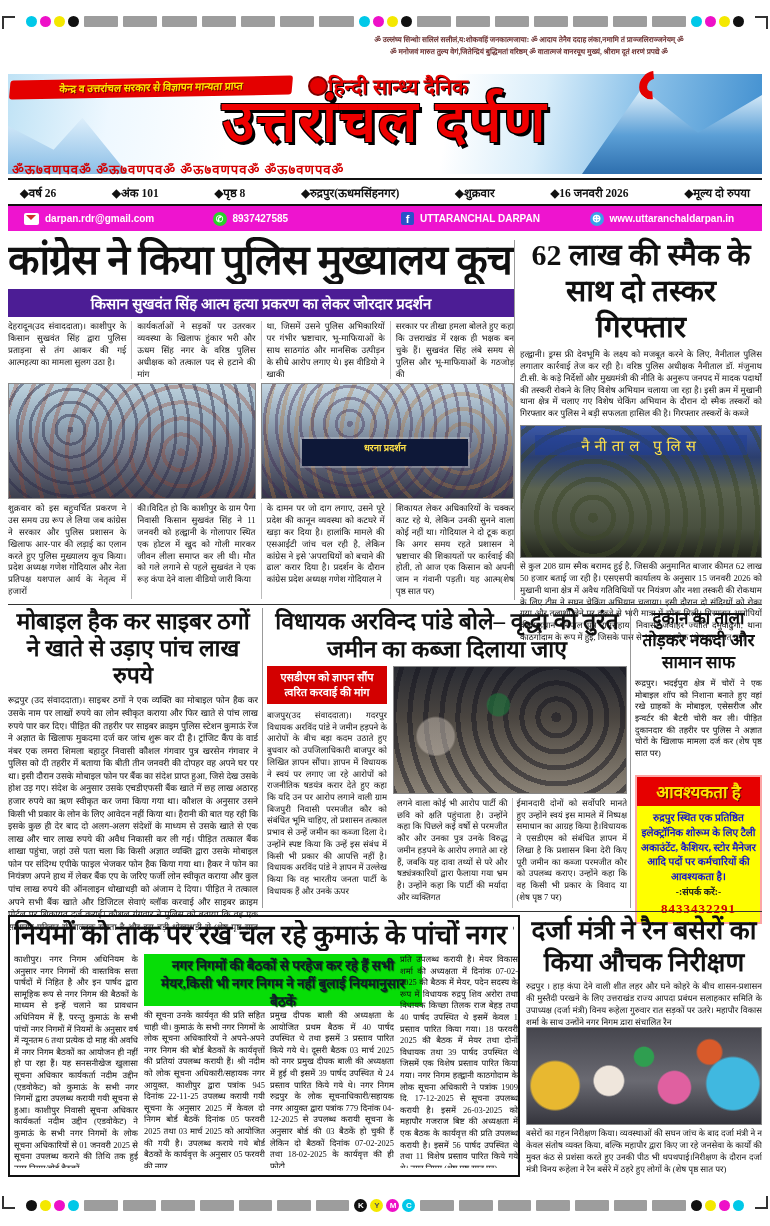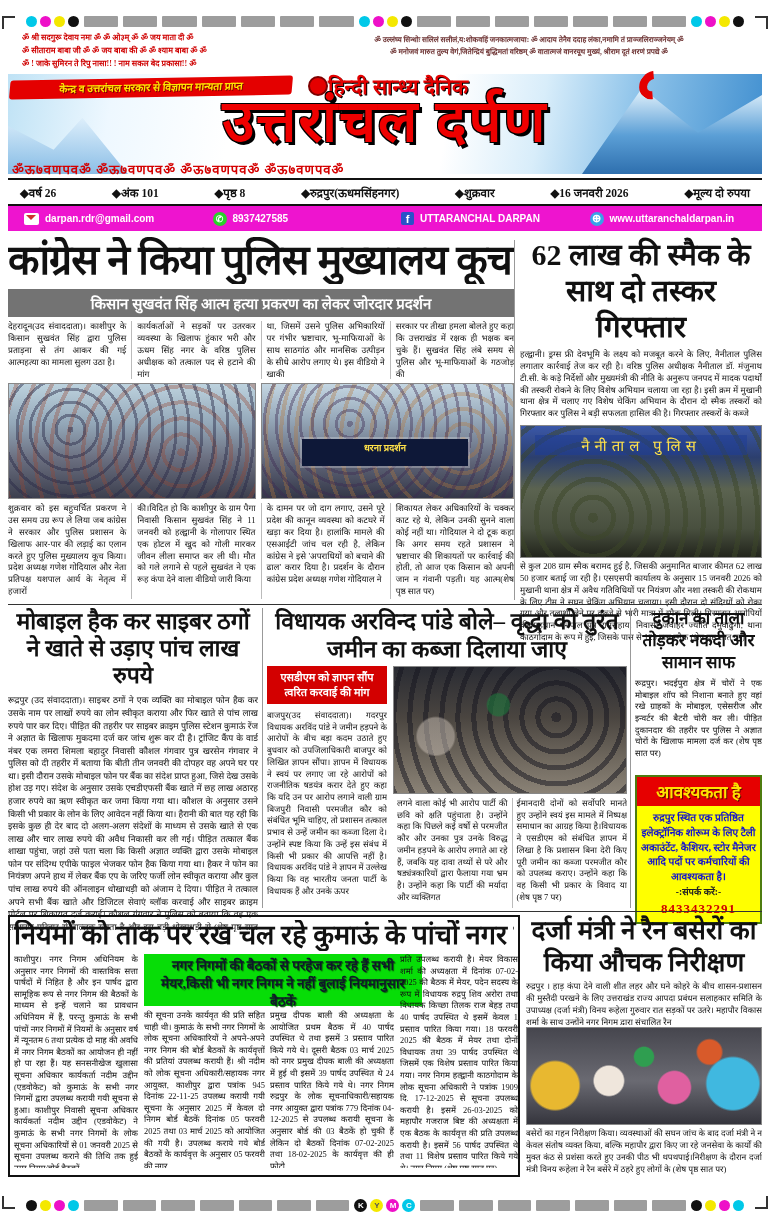--- a/index.html
+++ b/index.html
@@ -72,21 +72,21 @@
 
   
   .jtext { text-align:justify; line-height:1.38; overflow:hidden; }
   .vline { position:absolute; width:1px; background:#999; }
   .hline { position:absolute; left:8px; width:754px; height:1px; background:#333; }
   .photo { position:relative; overflow:hidden; border:1px solid #888; }
 
   
   .lead { position:absolute; top:237px; left:8px; width:506px; }
   .lead h1 { font-size:41px; font-weight:bold; line-height:1.15; letter-spacing:-1px; white-space:nowrap; overflow:hidden; }
-  .subhead { margin-top:5px; background:#737373; color:#fff; font-weight:bold; font-size:15px;
+  .subhead { margin-top:5px; background:#4c1d95; color:#fff; font-weight:bold; font-size:15px;
              text-align:center; padding:4px 0; }
   .cols4 { display:flex; margin-top:4px; }
   .cols4 .col { flex:1; font-size:8.6px; padding:0 5px; border-right:1px solid #bbb; }
   .cols4 .col:first-child { padding-left:0; }
   .cols4 .col:last-child { border-right:none; padding-right:0; }
   .cols4.topc .col { height:58px; }
   .cols4.botc .col { height:96px; }
   .photorow { display:flex; gap:5px; margin-top:4px; }
   .photo-a { width:248px; height:116px;
     background:repeating-radial-gradient(circle at 25% 40%, rgba(40,40,70,.45) 0 3px, transparent 3px 13px),
@@ -128,21 +128,21 @@
                repeating-radial-gradient(circle at 70% 40%, rgba(20,20,30,.5) 0 5px, transparent 5px 16px),
                linear-gradient(180deg,#2a2c33 0%,#4a4540 40%,#6e675d 72%,#8a8276 100%); }
   .mla .below { position:absolute; top:190px; left:126px; width:234px; height:110px; display:flex; }
   .below .bcol { flex:1; font-size:8.5px; padding:0 4px; border-right:1px solid #bbb; }
   .below .bcol:last-child { border-right:none; padding-right:0; }
 
   
   .theft { position:absolute; top:608px; left:635px; width:127px; }
   .theft h2 { font-size:17px; font-weight:bold; line-height:1.3; text-align:center; }
   .theft .body { margin-top:4px; font-size:8.4px; height:92px; }
-  .ad { margin-top:5px; border:2px solid #4d7c0f; }
+  .ad { margin-top:5px; border:2px solid #fca5a5; }
   .adh { background:#e60000; color:#ffe100; font-weight:bold; font-size:17px; text-align:center;
          padding:3px 0; text-shadow:1px 1px 0 #600; }
   .adb { background:#ffff00; color:#1414cc; font-weight:bold; font-size:10.3px; text-align:center;
          padding:5px 3px 4px; line-height:1.42; }
   .adc { color:#222; font-size:9.5px; margin-top:2px; }
   .adp { color:#d00000; font-size:13px; letter-spacing:1px; }
 
   
   .nigam { position:absolute; top:915px; left:8px; width:512px; height:262px; border:2px solid #111; padding:3px 4px; }
   .nigam h1 { font-size:27px; font-weight:bold; line-height:1.15; text-align:center; white-space:nowrap; overflow:hidden; }
@@ -213,25 +213,20 @@
         <i class="dot dy"></i>
         <i class="dot dk"></i>
       </span>
   </div>
 
   <div class="mast">
     <div class="sky">
       <div class="mtn m1"></div>
       <div class="mtn m2"></div>
     </div>
-    <div class="bless">
-      <div>ॐ श्री सदगुरू देवाय नमः ॐ ॐ ओ३म् ॐ ॐ जय माता दी ॐ</div>
-      <div>ॐ सीताराम बाबा जी ॐ ॐ जय बाबा की ॐ ॐ श्याम बाबा ॐ ॐ</div>
-      <div>ॐ ! जाके सुमिरन ते रिपु नासा!! ! नाम सकल बेद प्रकासा!! ॐ</div>
-    </div>
     <div class="shloka">
       <div>ॐ उल्लंघ्य सिन्धोः सलिलं सलीलं,य:शोकवहिं जनकात्मजाया: ॐ आदाय तेनैव ददाह लंका,नमामि तं प्राञ्जलिराञ्जनेयम् ॐ</div>
       <div>ॐ मनोजवं मारुत तुल्य वेगं,जितेन्द्रियं बुद्धिमतां वरिष्ठम् ॐ वातात्मजं वानरयूथ मुख्यं, श्रीराम दूतं शरणं प्रपद्ये ॐ</div>
     </div>
     <div class="accred">केन्द्र व उत्तरांचल सरकार से विज्ञापन मान्यता प्राप्त</div>
     <div class="tagline">
       <span class="reddot"></span>
       <span>हिन्दी सान्ध्य दैनिक</span>
     </div>
     <div class="sun"></div>

